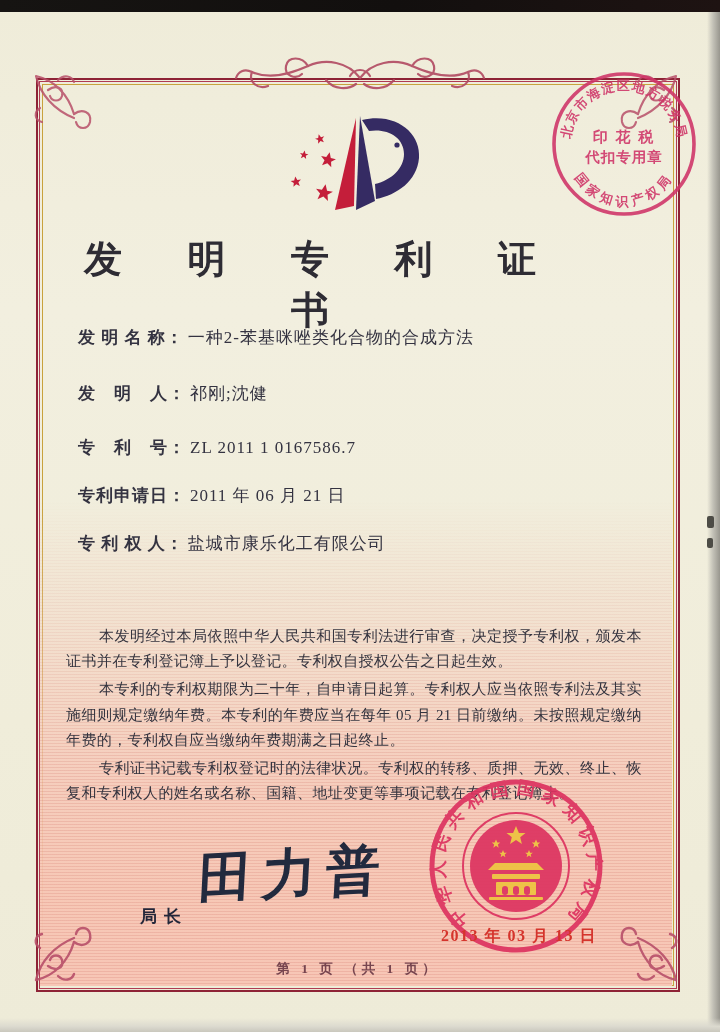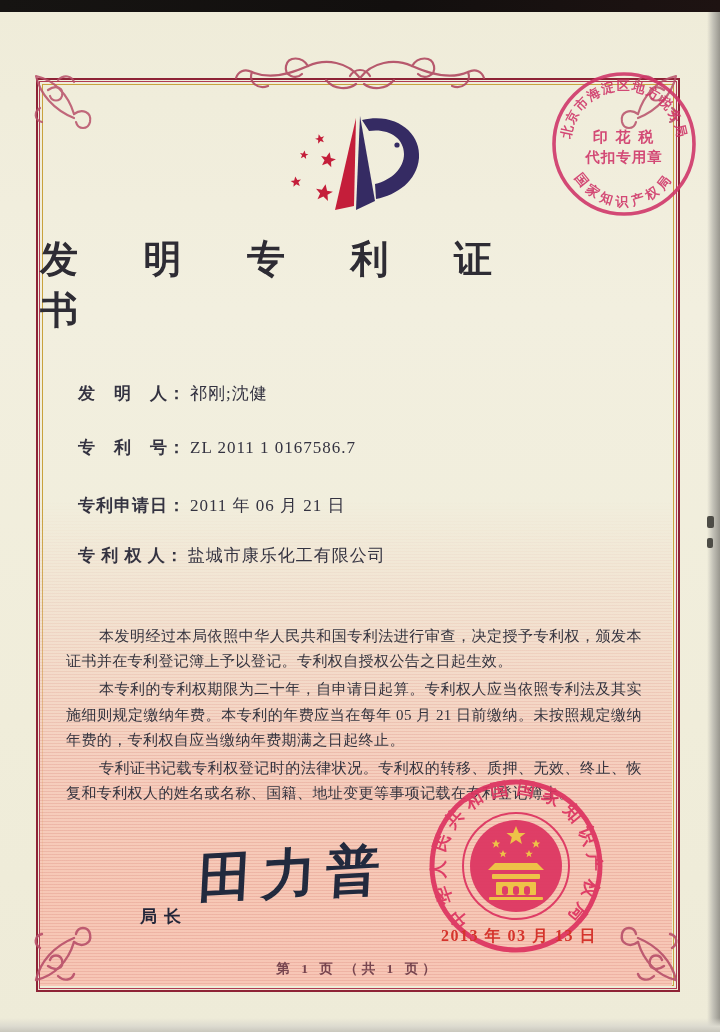--- a/index.html
+++ b/index.html
@@ -19,26 +19,26 @@
   .pink-tint{position:absolute;left:40px;top:500px;width:632px;height:486px;
     background:linear-gradient(180deg,rgba(246,203,187,0) 0%,rgba(246,203,187,.35) 25%,rgba(247,199,183,.8) 55%,rgba(247,198,180,.95) 80%,#f7c6b6 100%);}
   .pink-lines{position:absolute;left:40px;top:500px;width:632px;height:486px;
     background:repeating-linear-gradient(180deg,rgba(198,88,78,.17) 0 1px,rgba(255,255,255,0) 1px 3px);
     -webkit-mask-image:linear-gradient(180deg,transparent 0%,#000 55%);mask-image:linear-gradient(180deg,transparent 0%,#000 55%);}
 
   .ornament{position:absolute;pointer-events:none;}
 
   .cert-no{position:absolute;left:76px;top:130px;font-size:16px;letter-spacing:3px;color:#3a3a42;font-weight:600;}
   .logo{position:absolute;left:283px;top:106px;}
-  .title{position:absolute;left:0;top:234px;width:608px;text-align:left;font-size:38px;font-weight:700;color:#2e2c34;letter-spacing:28px;padding-left:40px;box-sizing:border-box;}
+  .title{position:absolute;left:0;top:234px;width:608px;text-align:center;font-size:38px;font-weight:700;color:#2e2c34;letter-spacing:28px;padding-left:40px;box-sizing:border-box;}
 
   .field{position:absolute;left:78px;font-size:17px;color:#343341;white-space:nowrap;}
   .field .lab{font-weight:600;letter-spacing:1px;}
   .field .val{letter-spacing:1px;margin-left:4px;}
-  .f0{top:326px}.f1{top:382px}.f2{top:436px}.f3{top:494px}.f4{top:544px}.f5{top:598px}
+  .f0{top:326px}.f1{top:382px}.f2{top:436px}.f3{top:484px}.f4{top:532px}.f5{top:598px}
 
   .paras{position:absolute;left:66px;top:624px;width:592px;}
   .paras p{margin:0 16px 3px 0;font-size:15px;line-height:25.2px;color:#35343f;text-align:justify;text-indent:2.2em;letter-spacing:.4px;}
 
   .sig-title{position:absolute;left:140px;top:880px;font-size:17px;font-weight:700;color:#23273a;letter-spacing:7px;margin-top:25px;}
   .sig-name{position:absolute;left:198px;top:838px;font-size:54px;font-weight:700;color:#222a3e;transform:rotate(-3deg) skewX(-6deg);letter-spacing:10px;font-family:"DejaVu Serif",serif;}
 
   .seal-top{position:absolute;left:544px;top:64px;opacity:.88;}
   .seal-bottom{position:absolute;left:426px;top:776px;opacity:.92;}
   .seal-date{position:absolute;left:441px;top:926px;font-size:16px;font-weight:700;color:#d5342c;letter-spacing:1.5px;white-space:nowrap;}
@@ -115,20 +115,23 @@
       <use href="#star" transform="translate(37,33) scale(0.5) rotate(-15)"></use>
       <use href="#star" transform="translate(21,49) scale(0.45) rotate(8)"></use>
       <use href="#star" transform="translate(45,54) scale(0.8) rotate(12)"></use>
       <use href="#star" transform="translate(13,76) scale(0.55) rotate(-8)"></use>
       <use href="#star" transform="translate(41,87) scale(0.9) rotate(10)"></use>
     </g>
   </svg>
 
   <div class="title">发 明 专 利 证 书</div>
 
+  <div class="field f0">
+    <span class="lab">发 明 名 称：</span><span class="val">一种2-苯基咪唑类化合物的合成方法</span>
+  </div>
   <div class="field f1">
     <span class="lab">发　明　人：</span><span class="val">祁刚;沈健</span>
   </div>
   <div class="field f2">
     <span class="lab">专　利　号：</span><span class="val">ZL 2011 1 0167586.7</span>
   </div>
   <div class="field f3">
     <span class="lab">专利申请日：</span><span class="val">2011 年 06 月 21 日</span>
   </div>
   <div class="field f4">

